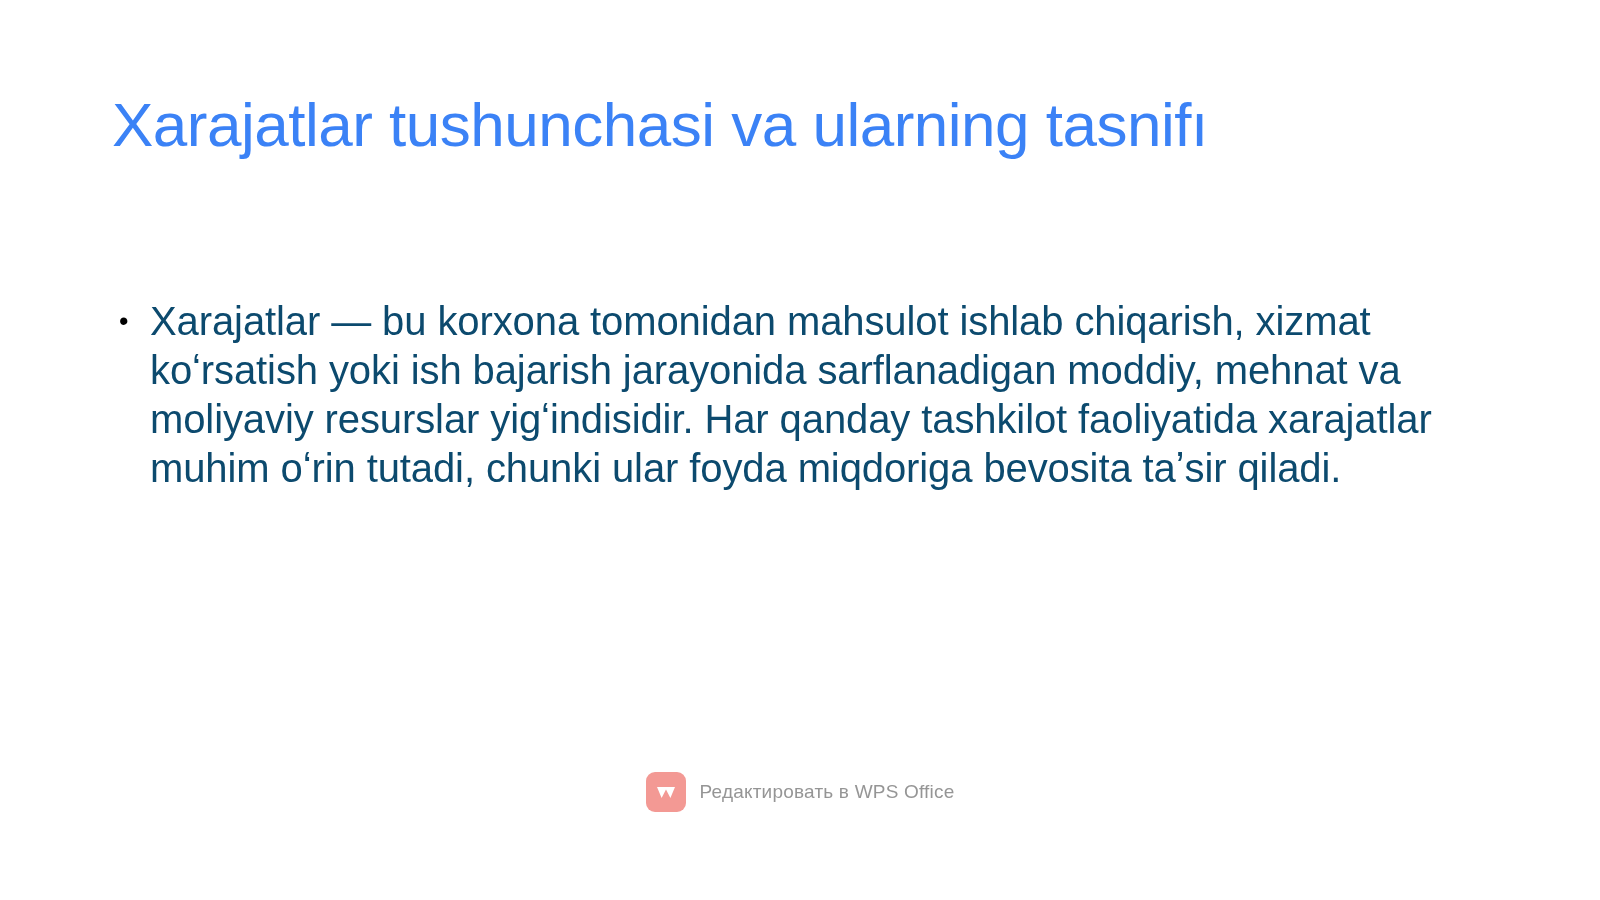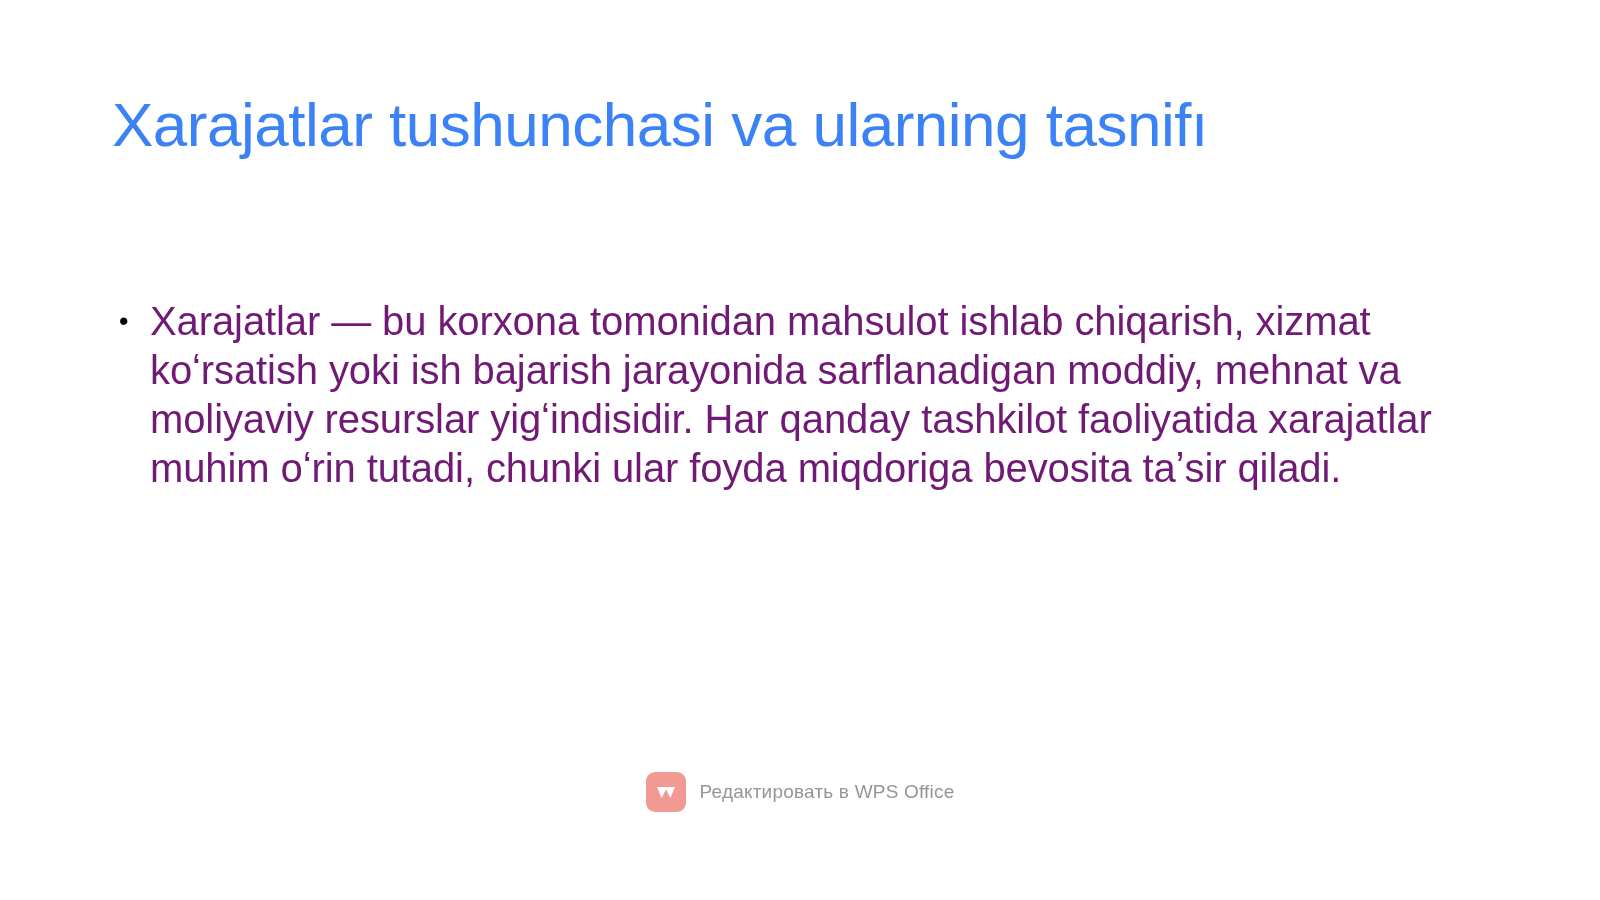--- a/index.html
+++ b/index.html
@@ -37,21 +37,21 @@
     left: 118px;
     top: 297px;
     width: 1360px;
   }
   .bullet-item {
     position: relative;
     display: block;
     padding-left: 32px;
     font-size: 40px;
     line-height: 49px;
-    color: #701a75;
+    color: #0c4a6e;
     font-weight: 400;
     letter-spacing: -0.1px;
     text-align: left;
   }
   .bullet-item::before {
     content: "\2022";
     position: absolute;
     left: 1px;
     top: 0;
     font-size: 27px;

